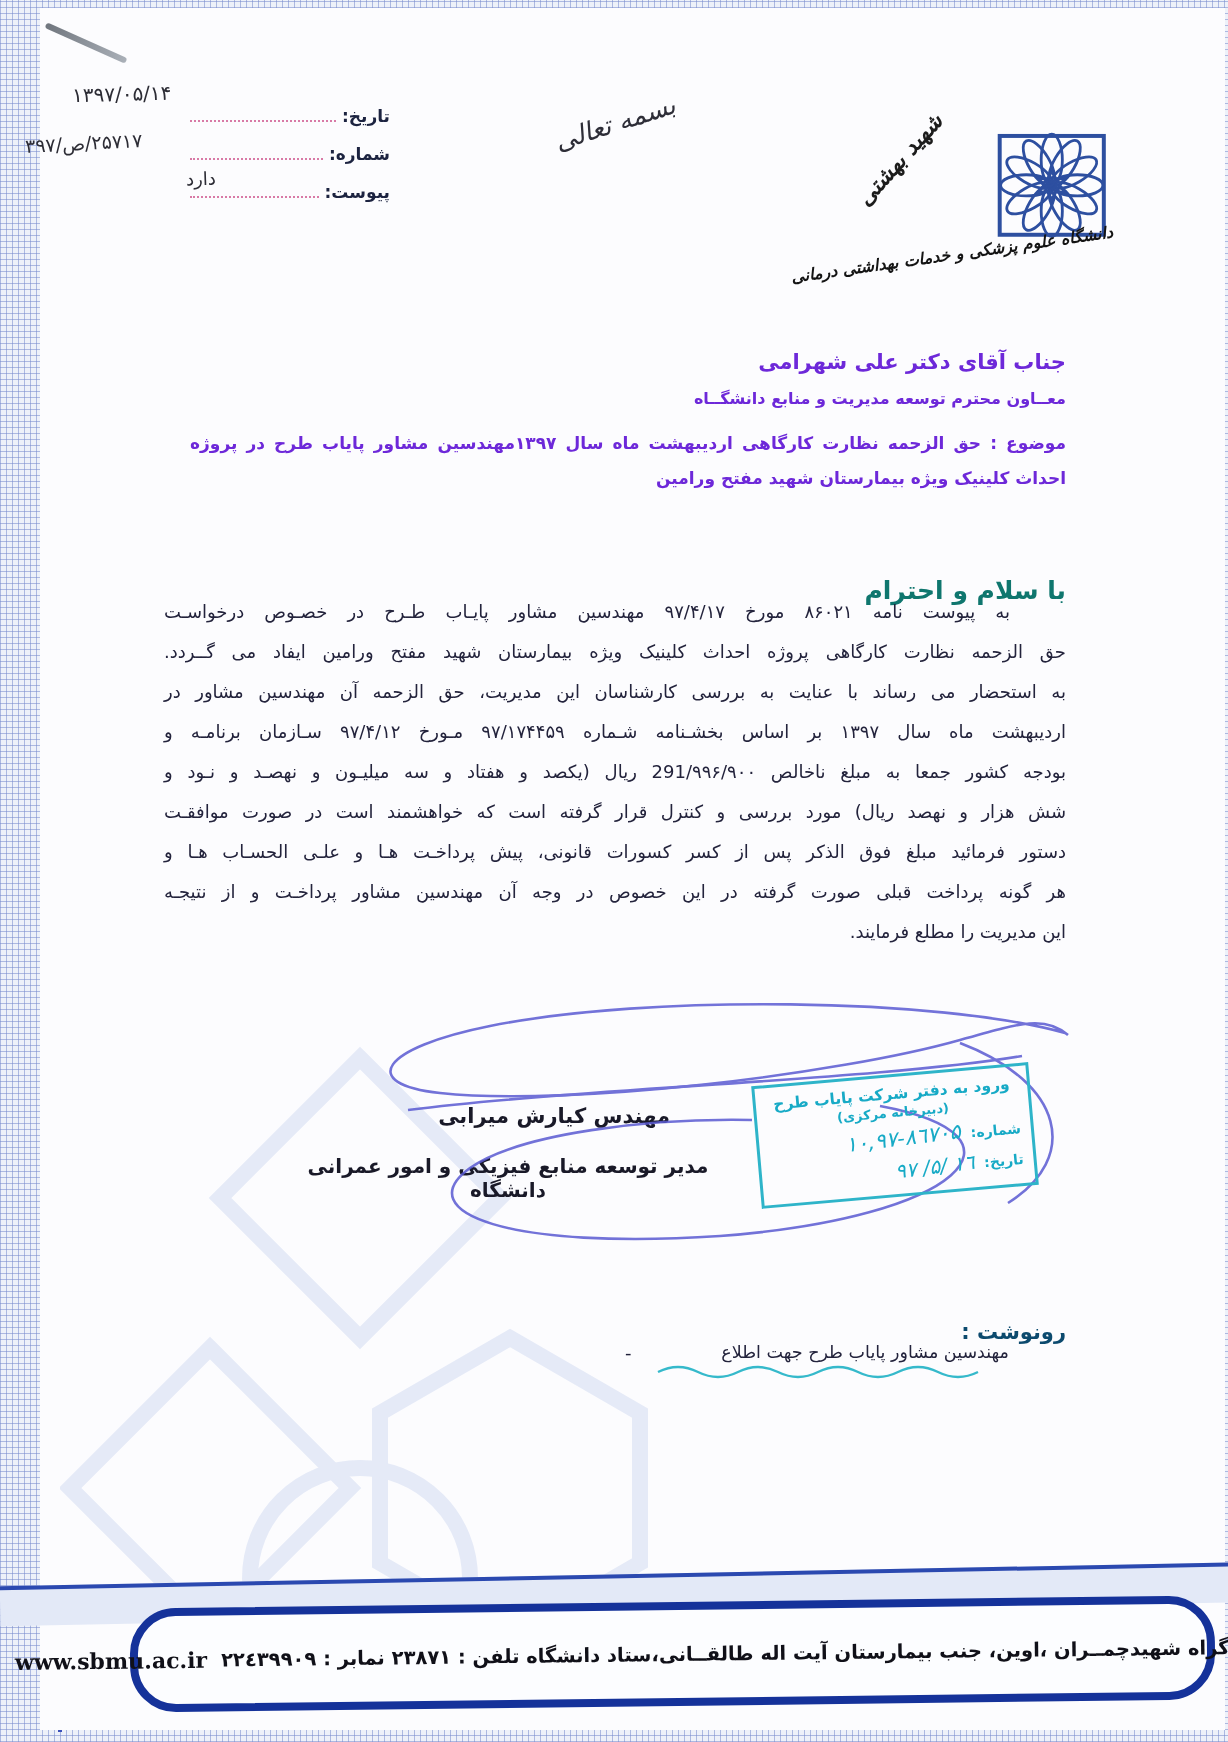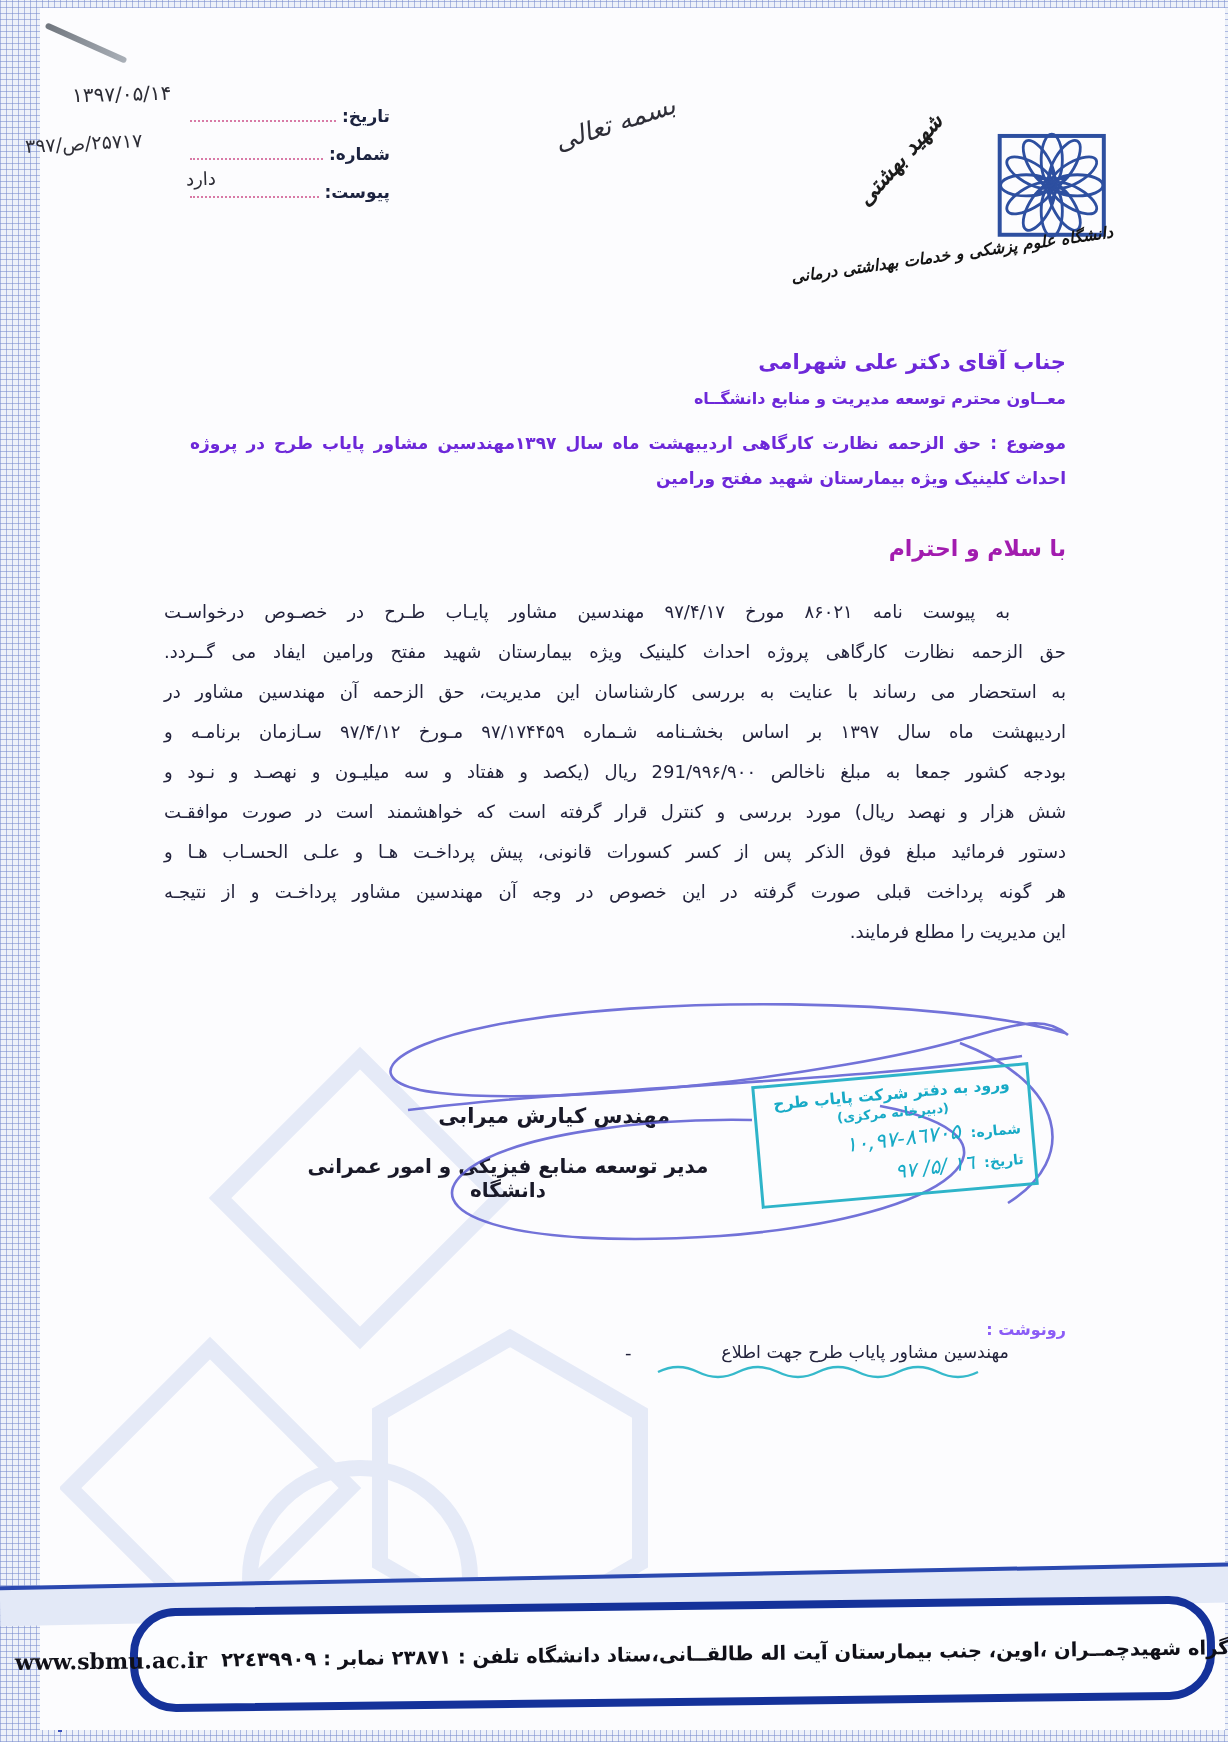--- a/index.html
+++ b/index.html
@@ -38,22 +38,22 @@
     color:#1c1c1c;transform:rotate(-48deg);white-space:nowrap;}
   .logo-cal2{position:absolute;left:-18px;top:160px;width:360px;text-align:center;font-size:16px;
     font-weight:bold;font-style:italic;color:#141414;transform:rotate(-8deg);white-space:nowrap;}
 
   
   .recipient{position:absolute;right:159px;left:150px;top:342px;direction:rtl;text-align:right;
     color:#6d28d9;z-index:3;}
   .r1{font-size:21px;font-weight:bold;margin-bottom:15px;}
   .r2{font-size:16px;font-weight:bold;margin-bottom:18px;}
   .subject{font-size:17px;font-weight:bold;line-height:35px;text-align:justify;}
-  .salutation{position:absolute;right:159px;top:528px;direction:rtl;font-size:22px;font-weight:bold;
-    color:#a21caf;z-index:3;}
+  .salutation{position:absolute;right:159px;top:568px;direction:rtl;font-size:25px;font-weight:bold;
+    color:#0f766e;z-index:3;}
 
   
   .body-text{position:absolute;left:124px;right:159px;top:584px;direction:rtl;color:#23233c;z-index:3;}
   .jline{font-size:18px;line-height:40px;white-space:nowrap;text-align:justify;text-align-last:justify;}
   .jline-first{padding-right:56px;}
   .jline-last{text-align-last:right;}
 
   
   .sig-svg{position:absolute;left:280px;top:980px;z-index:5;}
   .sig-name{position:absolute;left:330px;width:300px;top:1096px;text-align:right;font-size:21px;
@@ -67,22 +67,22 @@
     background:rgba(255,255,255,.0);}
   .st-title{font-size:15.5px;font-weight:bold;white-space:nowrap;}
   .st-sub{font-size:13px;font-weight:bold;margin-top:2px;}
   .st-row{display:flex;align-items:center;gap:10px;margin-top:7px;text-align:right;}
   .st-lab{font-size:14px;font-weight:bold;white-space:nowrap;}
   .st-val{font-size:21px;font-style:italic;letter-spacing:2px;unicode-bidi:bidi-override;
     direction:ltr;transform:rotate(-2deg);white-space:nowrap;}
   .st-date{font-size:20px;}
 
   
-  .cc-label{position:absolute;right:159px;top:1312px;direction:rtl;font-size:16px;font-weight:bold;
-    color:#8b5cf6;z-index:3;text-align:right;}
+  .cc-label{position:absolute;right:159px;top:1312px;direction:rtl;font-size:21px;font-weight:bold;
+    color:#0c4a6e;z-index:3;text-align:right;}
   .cc-dash{position:absolute;left:585px;top:1334px;font-size:18px;color:#20203a;z-index:3;}
   .cc-item{position:absolute;right:216px;top:1334px;direction:rtl;font-size:17.5px;color:#23233c;z-index:3;}
   .cc-squiggle{position:absolute;left:614px;top:1352px;z-index:2;}
 
   
   .footer-band{position:absolute;left:-40px;width:1268px;top:1566px;height:36px;background:#e3e9f7;
     border-top:4px solid #2b49b0;transform:rotate(-1.1deg);z-index:2;}
   .footer-box{position:absolute;left:90px;width:1085px;top:1594px;height:104px;border:8px solid #15329a;
     border-radius:46px;background:#fcfdff;transform:rotate(-0.7deg);display:flex;align-items:center;
     justify-content:center;gap:14px;direction:rtl;padding:0 26px;box-sizing:border-box;z-index:3;}

